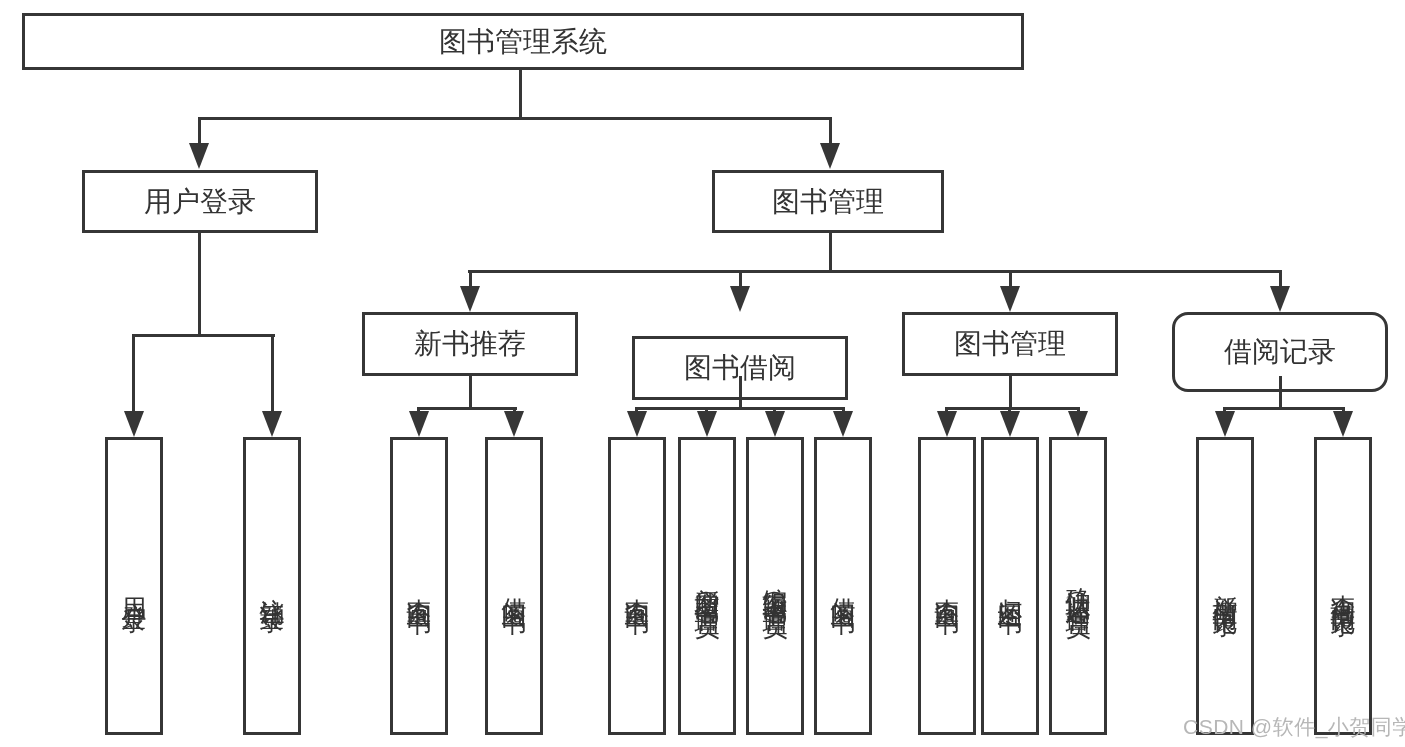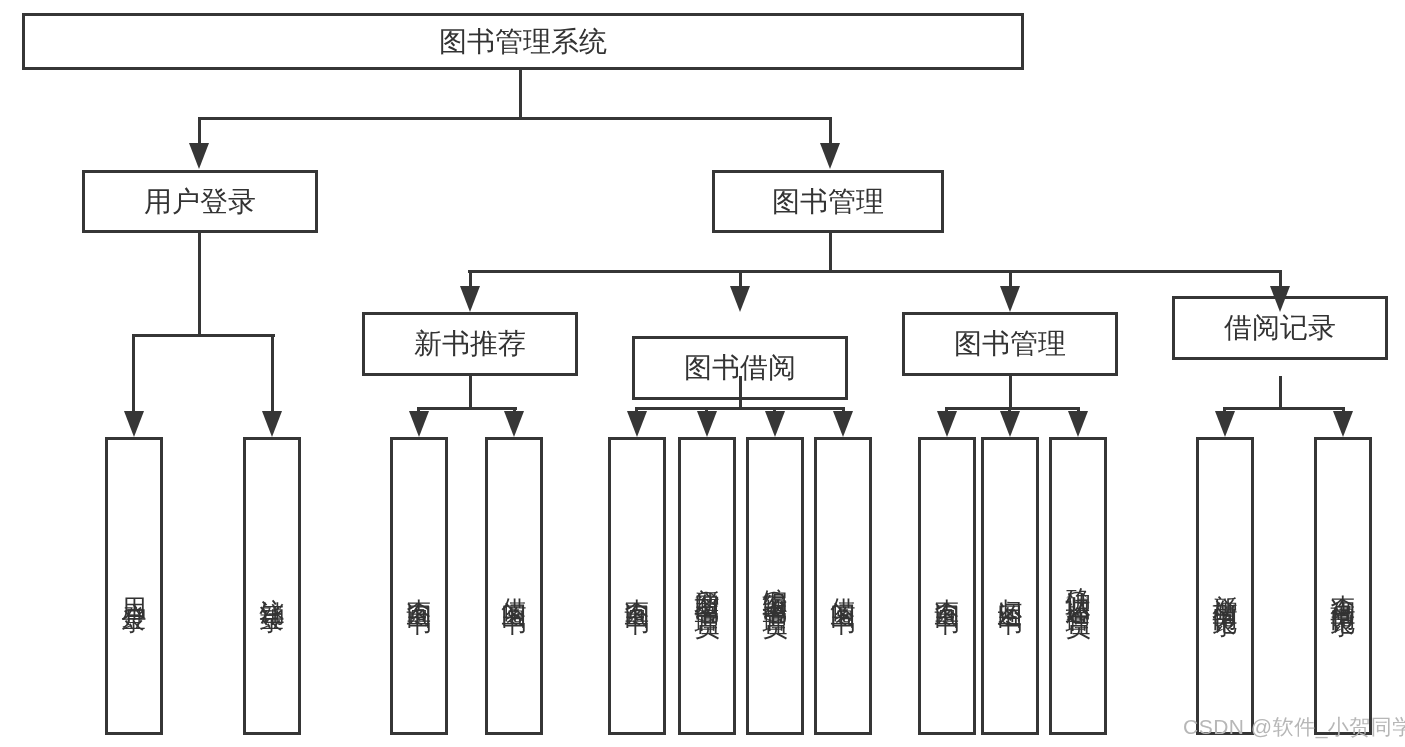--- a/index.html
+++ b/index.html
@@ -47,21 +47,21 @@
 
   <div class="box" style="left:362px;top:312px;width:216px;height:64px;text-align:center;">
     <span>新书推荐</span>
   </div>
   <div class="box" style="left:632px;top:312px;width:216px;height:64px;margin-top:24px;">
     <span>图书借阅</span>
   </div>
   <div class="box" style="left:902px;top:312px;width:216px;height:64px;">
     <span>图书管理</span>
   </div>
-  <div class="box" style="left:1172px;top:296px;width:216px;height:64px;">
+  <div class="box" style="left:1172px;top:312px;width:216px;height:80px;border-radius:16px;">
     <span>借阅记录</span>
   </div>
 
   <div class="box leaf" style="left:105px;top:437px;width:58px;height:298px;">
     <span class="vtxt">用户登录</span>
   </div>
   <div class="box leaf" style="left:243px;top:437px;width:58px;height:298px;">
     <span class="vtxt">注销登录</span>
   </div>
 

